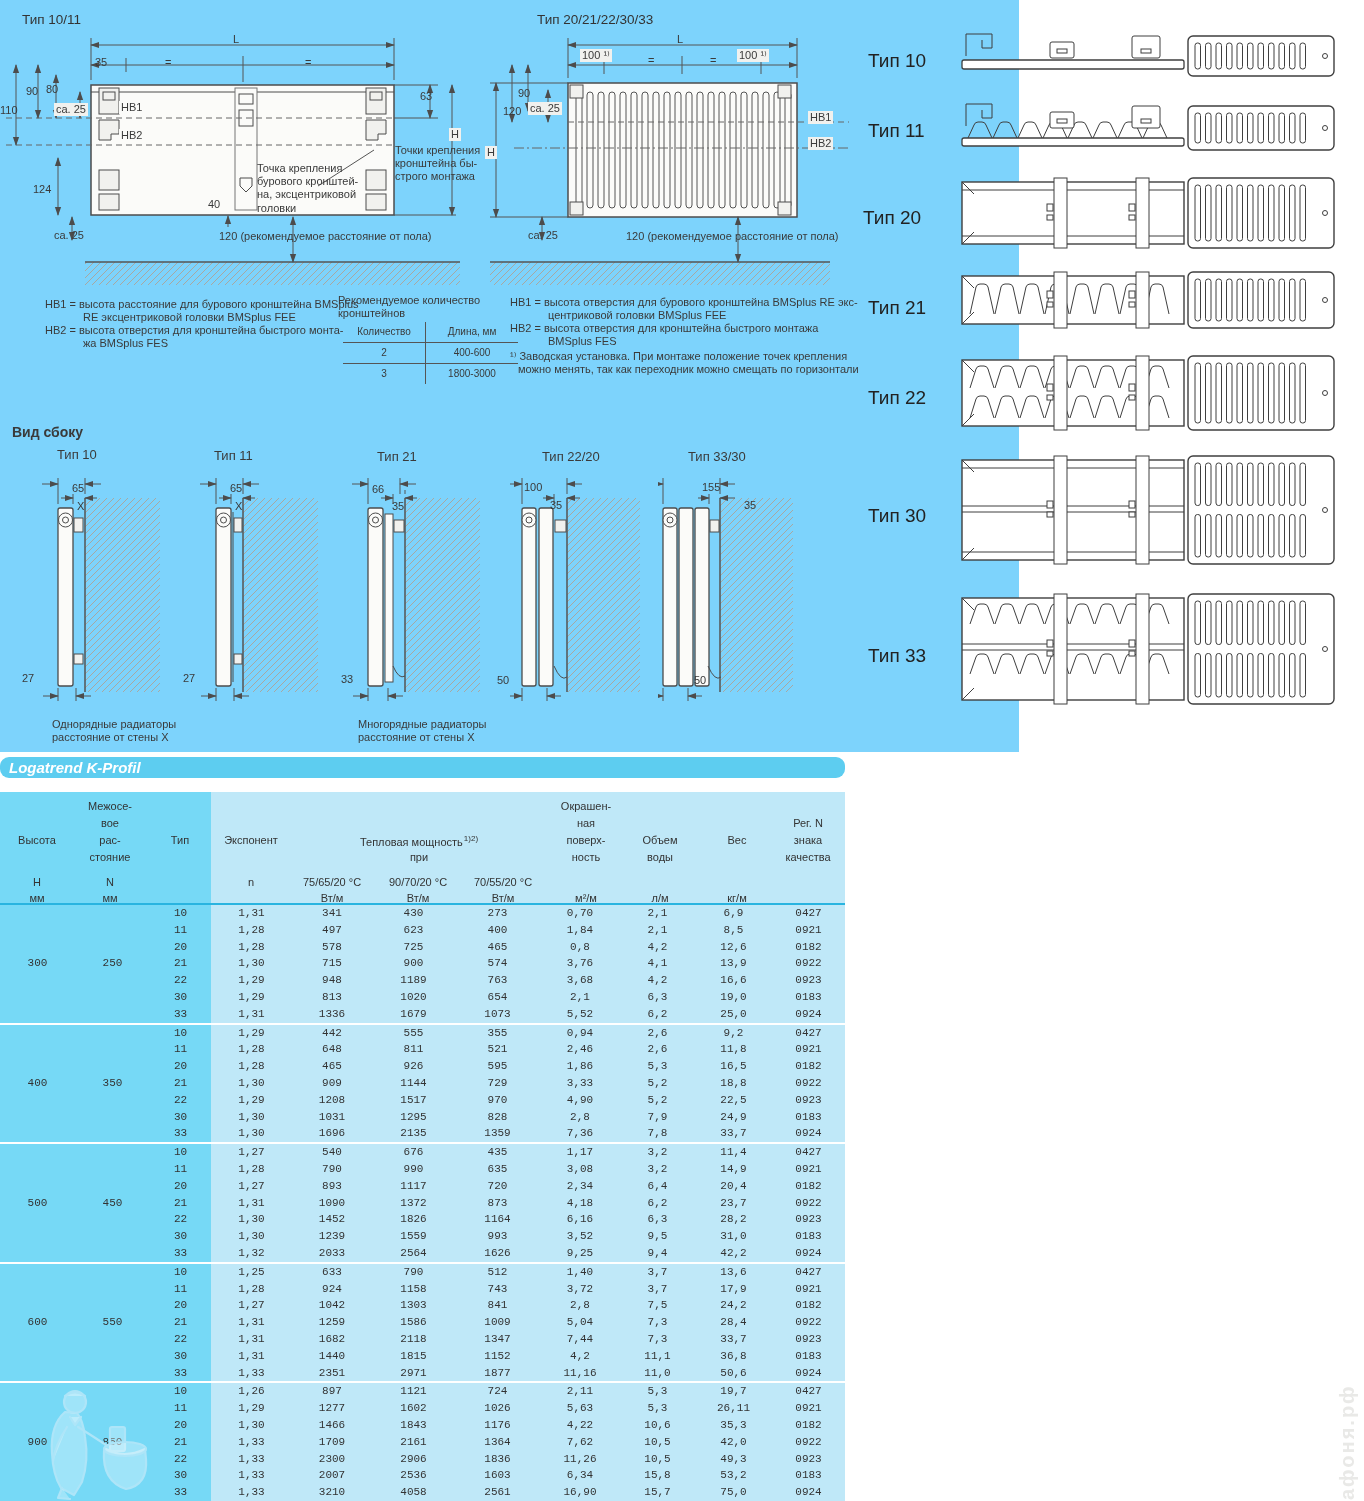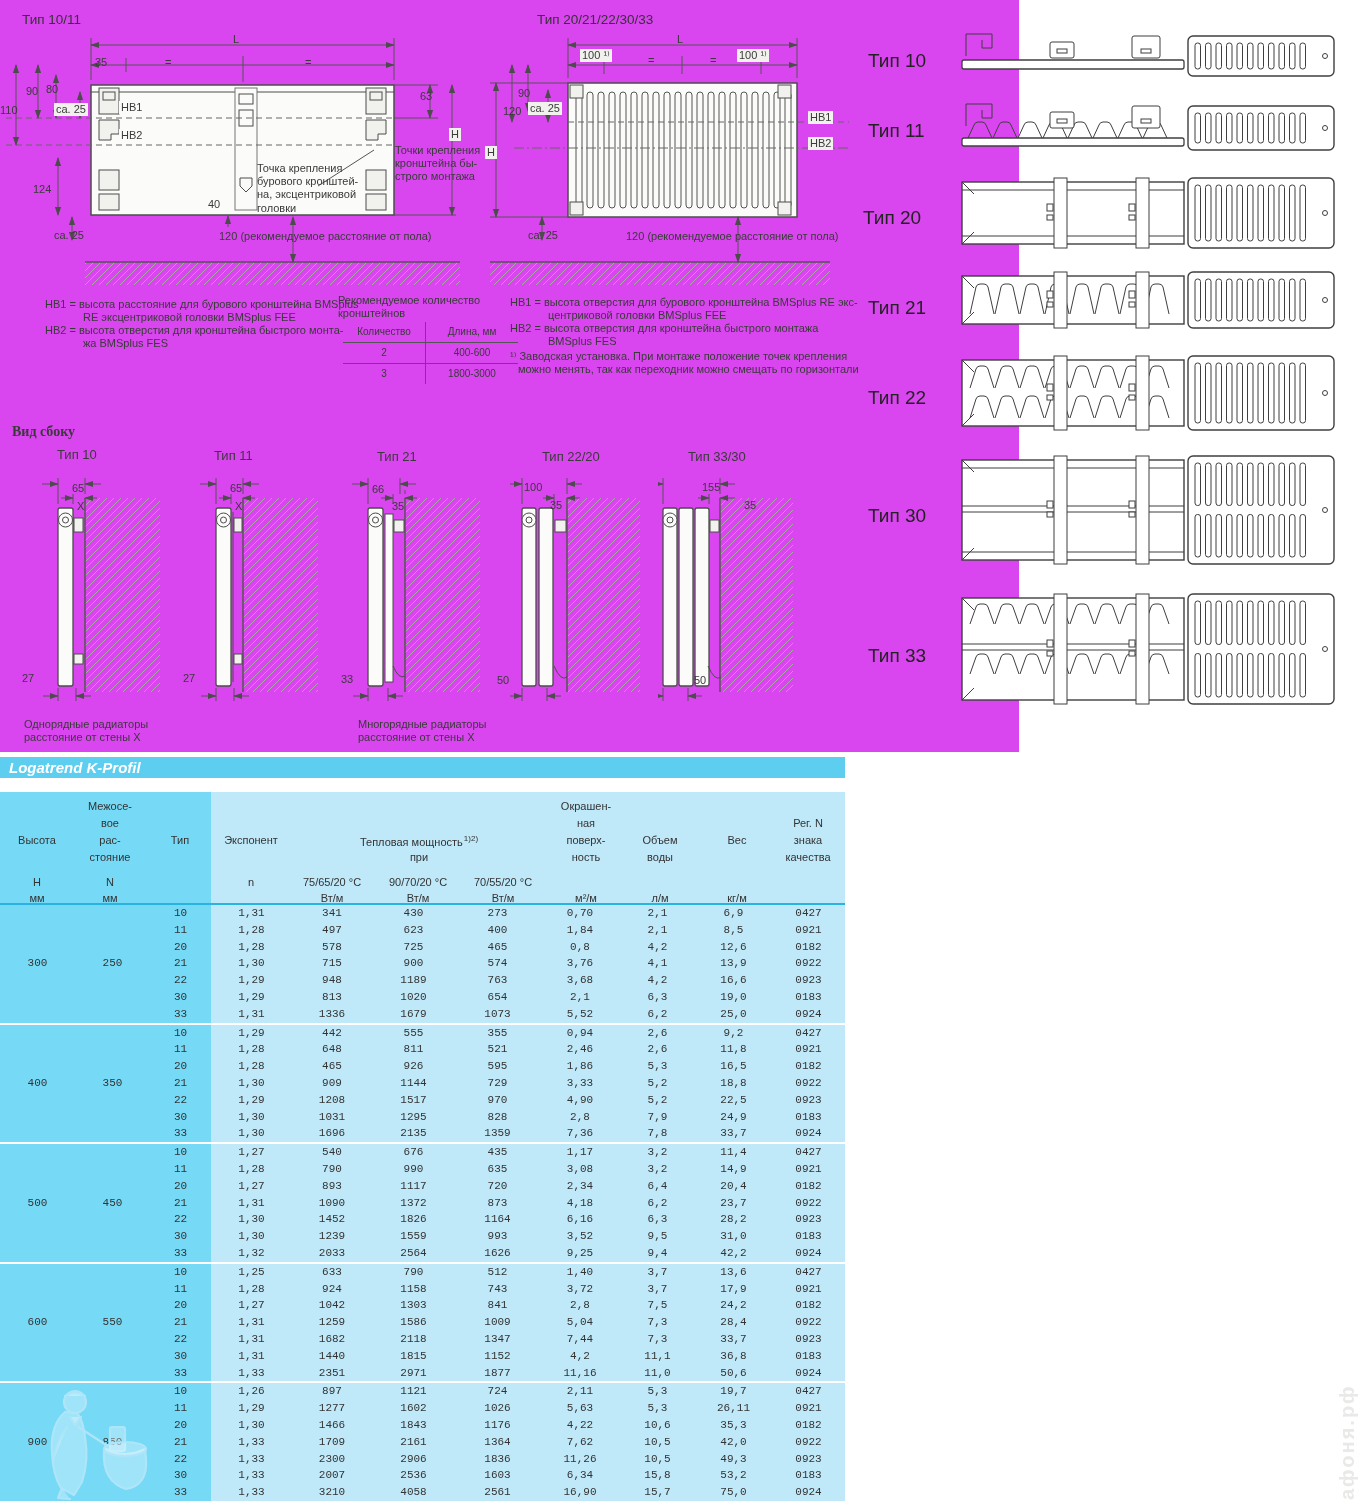--- a/index.html
+++ b/index.html
@@ -1,40 +1,40 @@
 <!DOCTYPE html>
 <html><head>
 <meta charset="utf-8">
 <style>
   html,body{margin:0;padding:0;background:#fff;}
   .stage{position:relative;width:1364px;height:1501px;overflow:hidden;background:#fff;
          font-family:"Liberation Sans","DejaVu Sans",sans-serif;color:#3a3a3a;}
   .abs{position:absolute;}
-  .gray{position:absolute;left:0;top:0;width:1019px;height:752px;background:#d946ef;}
+  .gray{position:absolute;left:0;top:0;width:1019px;height:752px;background:#7dd3fc;}
   .lb{position:absolute;font-size:11px;line-height:1.2;color:#3a3a3a;white-space:nowrap;}
   .pre{white-space:pre-line;}
   .dtitle{font-size:13.5px;color:#333;}
-  .bold{font-weight:bold;font-family:Liberation Serif, serif;}
+  .bold{font-weight:bold;}
   .svt{font-size:13px;}
   .onplate{background:#fbfbf9;padding:0 2px;}
   .ongray{background:#f1f1ee;padding:0 2px;}
   svg{display:block;}
   
   .btable{position:absolute;left:343px;top:322px;font-size:10px;color:#3a3a3a;}
   .btr{display:flex;}
   .btr span{display:block;text-align:center;padding:4px 0 5px 0;}
   .btr span:first-child{width:82px;}
   .btr span:last-child{width:92px;border-left:1px solid #555;}
   .btr.h span{border-bottom:1px solid #555;}
   .btr.r1 span{border-bottom:1px solid #555;}
   
   .seclabel{position:absolute;font-size:19px;color:#222;white-space:nowrap;}
   
   .tbar{position:absolute;left:0;top:757px;width:845px;height:21px;background:#5dcdf0;color:#fff;
-        font-weight:bold;font-style:italic;font-size:15px;line-height:21px;padding-left:9px;box-sizing:border-box;}
+        font-weight:bold;font-style:italic;font-size:15px;line-height:21px;padding-left:9px;box-sizing:border-box;border-radius:9px;}
   .thead{position:absolute;left:0;top:792px;width:845px;height:111px;}
   .hbgl{position:absolute;left:0;top:0;width:211px;height:111px;background:#76d9f6;}
   .hbgr{position:absolute;left:211px;top:0;width:634px;height:111px;background:#bfe8f8;}
   .hc{position:absolute;transform:translateX(-50%);font-size:11px;color:#333;white-space:nowrap;}
   .sup{font-size:8px;vertical-align:super;margin-left:1px;}
   .hline{position:absolute;left:0;top:903px;width:845px;height:2px;background:#29b4e0;}
   .tbody{position:absolute;left:0;top:905px;width:845px;background:#fff;font-family:Liberation Mono, monospace;}
   .tgroup+.tgroup{margin-top:2px;}
   .trow{display:flex;height:16.8px;line-height:16.8px;font-size:11px;color:#333;background:#bfe8f8;}
   .tcell{text-align:center;overflow:hidden;}
@@ -366,21 +366,21 @@
     <span class="lb" style="left:372px;top:483px">66</span>
     <span class="lb" style="left:392px;top:500px">35</span>
     <span class="lb" style="left:341px;top:673px">33</span>
     <span class="lb" style="left:524px;top:481px">100</span>
     <span class="lb" style="left:550px;top:499px">35</span>
     <span class="lb" style="left:497px;top:674px">50</span>
     <span class="lb" style="left:702px;top:481px">155</span>
     <span class="lb" style="left:744px;top:499px">35</span>
     <span class="lb" style="left:694px;top:674px">50</span>
 
-    <span class="lb pre" style="left:24px;top:718px">Однорядные радиаторы
+    <span class="lb pre" style="left:52px;top:718px">Однорядные радиаторы
 расстояние от стены X</span>
     <span class="lb pre" style="left:358px;top:718px">Многорядные радиаторы
 расстояние от стены X</span>
   </div>
 
   <span class="seclabel" style="left:868px;top:50px">Тип 10</span>
   <span class="seclabel" style="left:868px;top:120px">Тип 11</span>
   <span class="seclabel" style="left:863px;top:207px">Тип 20</span>
   <span class="seclabel" style="left:868px;top:297px">Тип 21</span>
   <span class="seclabel" style="left:868px;top:387px">Тип 22</span>

